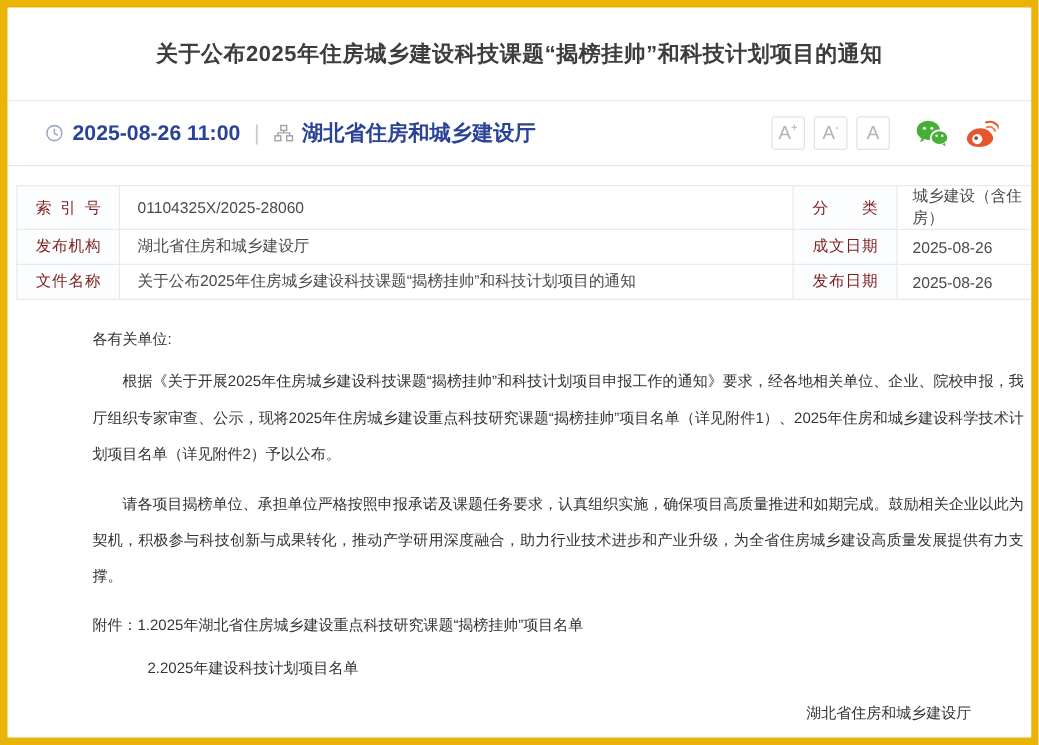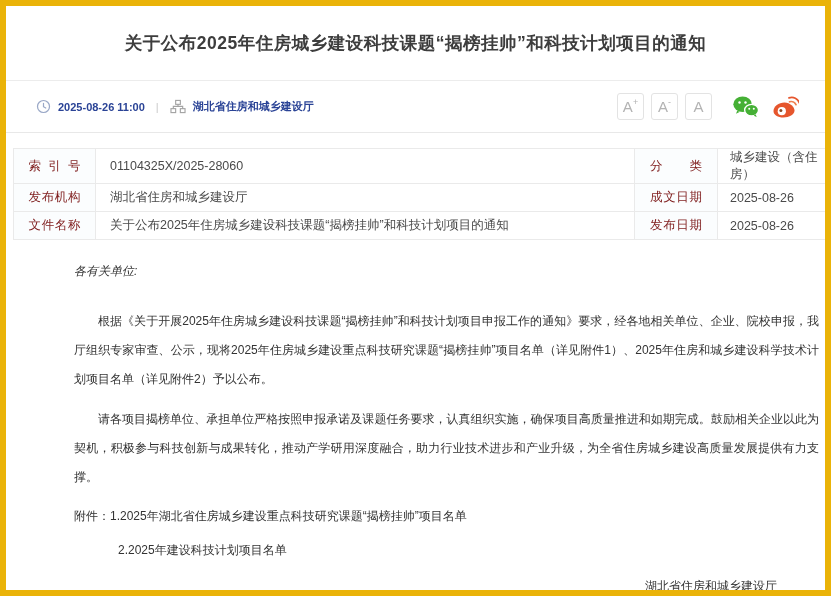--- a/index.html
+++ b/index.html
@@ -22,21 +22,21 @@
     font-size: 17.5px; font-weight: bold; color: #3d3d3d;
     letter-spacing: 0.5px;
   }
   
   .meta-bar {
     height: 52px;
     display: flex; align-items: center; justify-content: space-between;
     padding: 0 26px 0 30px;
     border-bottom: 1px solid #e8e8e8;
   }
-  .meta-left { display: flex; align-items: center; font-size: 11px; color: #2a4396; font-weight: 600; justify-content: space-between; }
+  .meta-left { display: flex; align-items: center; font-size: 17px; color: #2a4396; font-weight: 600; justify-content: space-between; }
   .meta-left .icon { display: inline-flex; margin-right: 7px; }
   .meta-sep { color: #c9c9c9; font-weight: 400; padding: 0 11px; }
   .meta-source { color: #2a4396; text-decoration: none; }
   .meta-right { display: flex; align-items: center; }
   .font-btn {
     width: 27px; height: 27px; margin-left: 7px;
     border: 1px solid #e3e3e3; border-radius: 3px; background: #fff;
     color: #b3b3b3; font-size: 15px; line-height: 1;
     display: inline-flex; align-items: center; justify-content: center;
     font-family: "Liberation Sans", sans-serif; cursor: pointer;
@@ -55,21 +55,21 @@
   .info-table td.lbl { width: 82px; text-align: center; background: #fbfdfe; color: #7f1d1d; }
   .info-table td.lbl2 { width: 83px; }
   .info-table td.val { padding-left: 14px; }
   .info-table td.val2 { width: 112px; padding-left: 12px; }
   .jlbl { display: inline-block; width: 52px; text-align: justify; text-align-last: justify; }
   
   .doc-body {
     padding: 22px 6px 0 68px;
     font-size: 12px; color: #333; text-align: justify;
   }
-  .salutation { line-height: 19px; margin-bottom: 26px; font-style: italic; }
+  .salutation { line-height: 19px; margin-bottom: 10px; }
   .doc-body p.para { text-indent: 2em; line-height: 29px; margin-bottom: 11px; }
   .att-line { line-height: 19px; margin-top: 15px; }
   .att-line.att-2 { padding-left: 44px; }
   .sign-block { text-align: right; padding-right: 42px; }
   .sign-line { margin-top: 17px; line-height: 19px; }
 </style>
 </head>
 <body>
 
 <div class="page">

